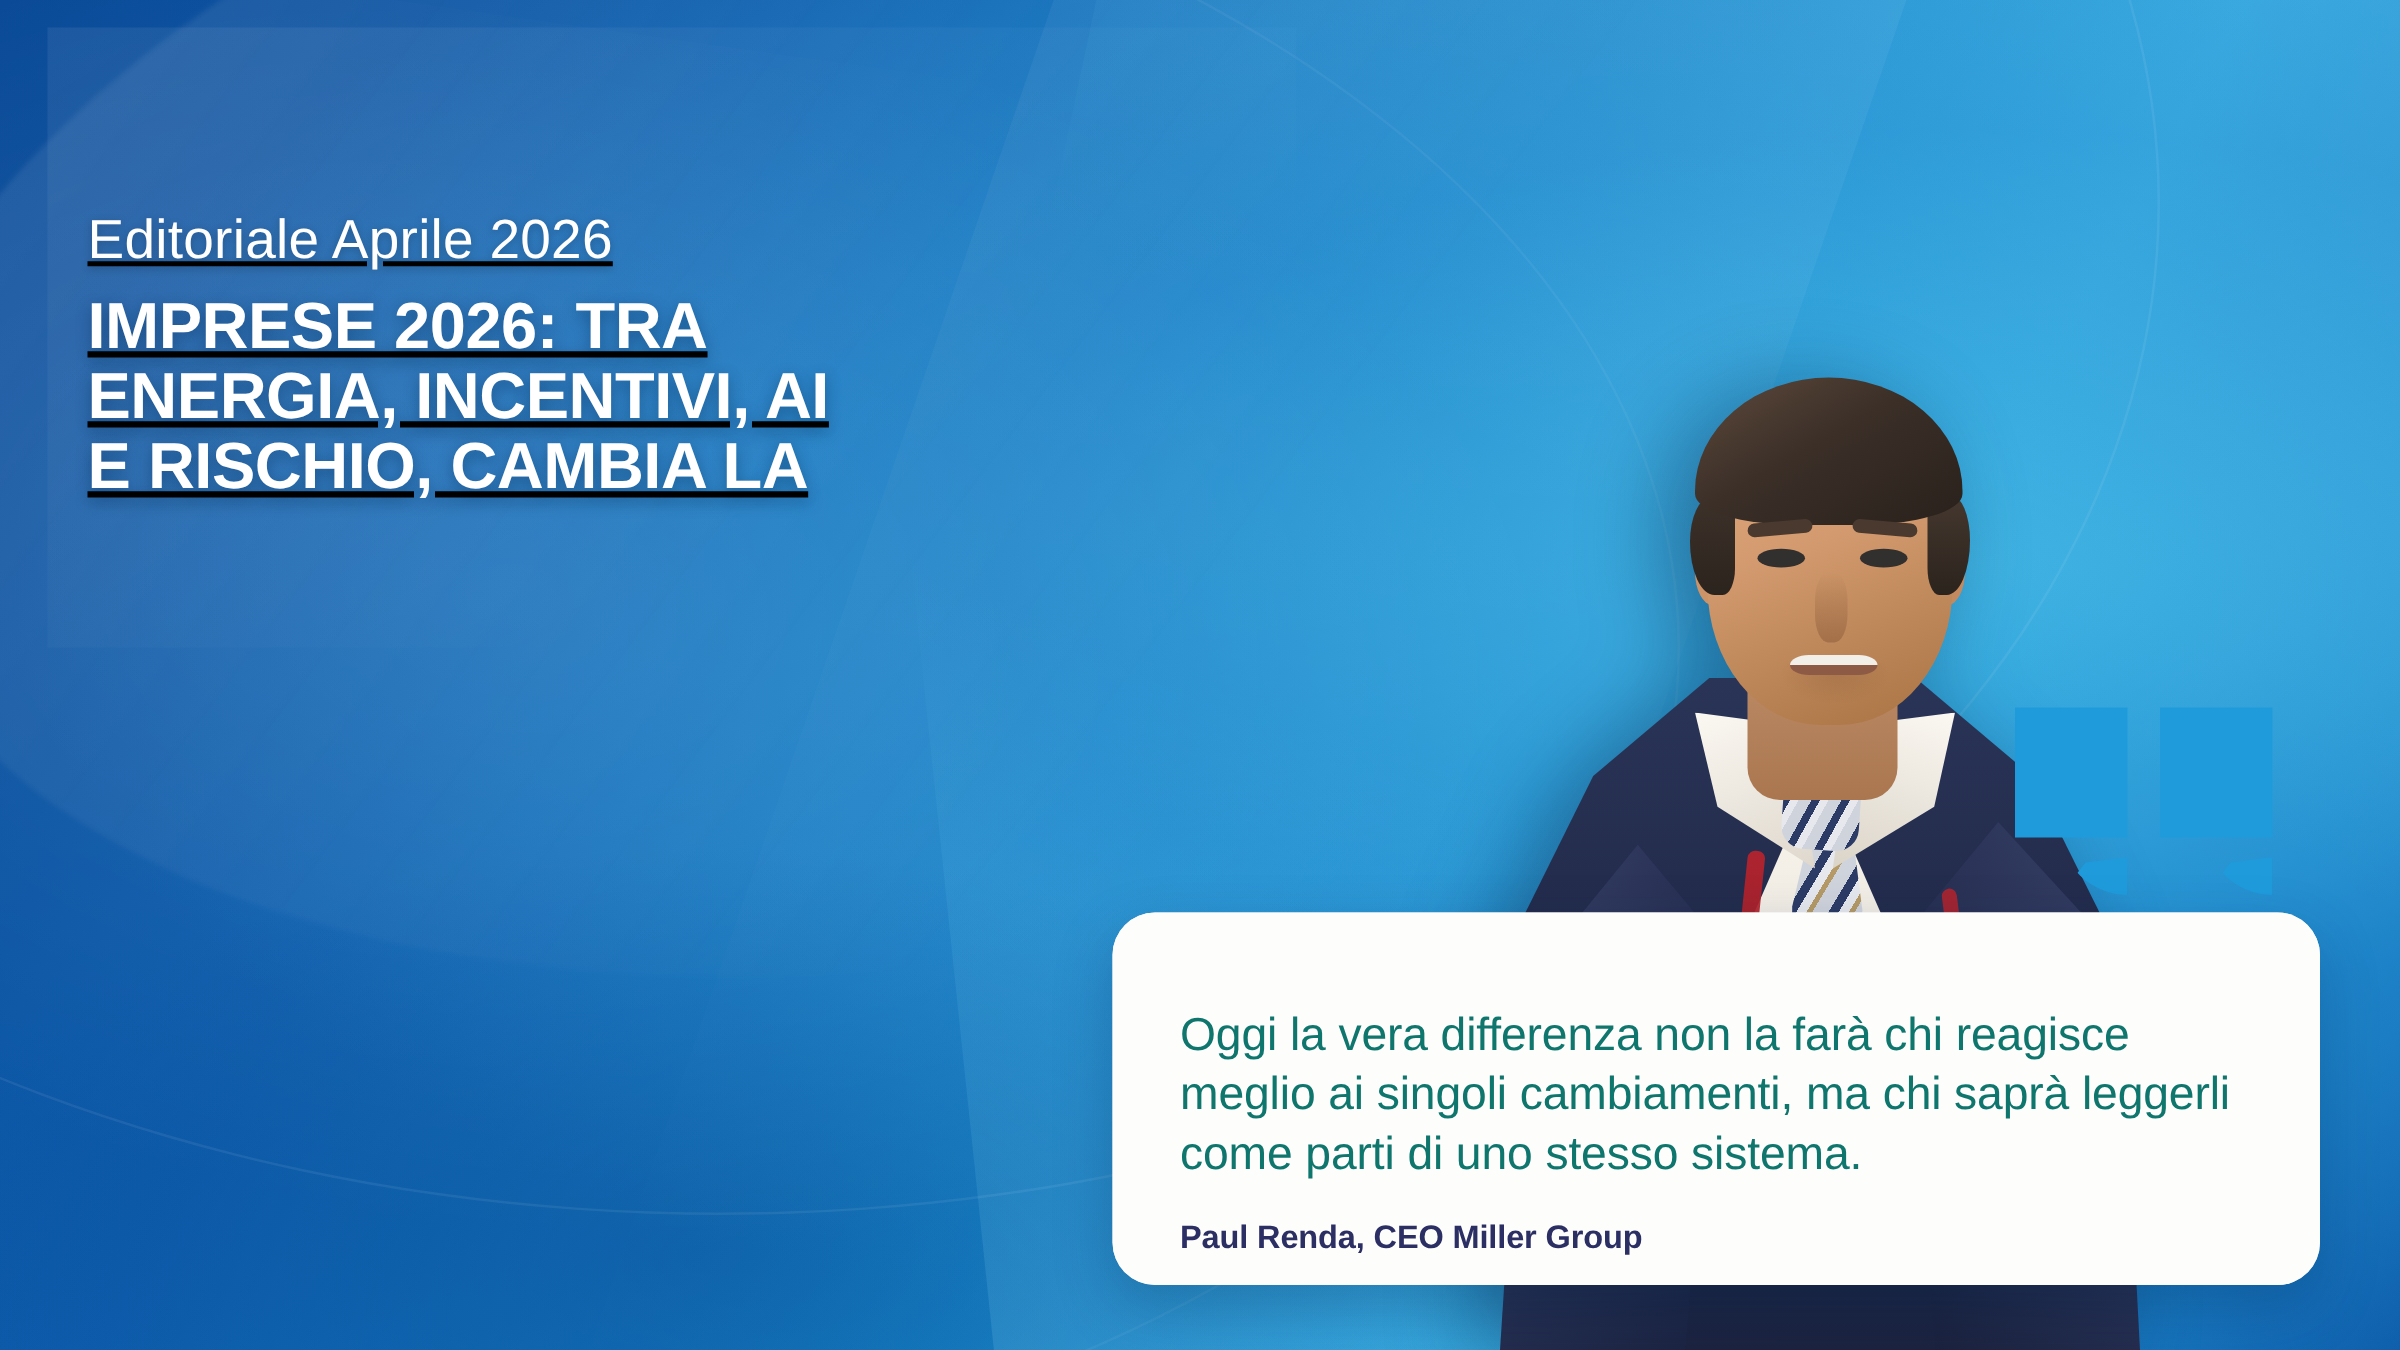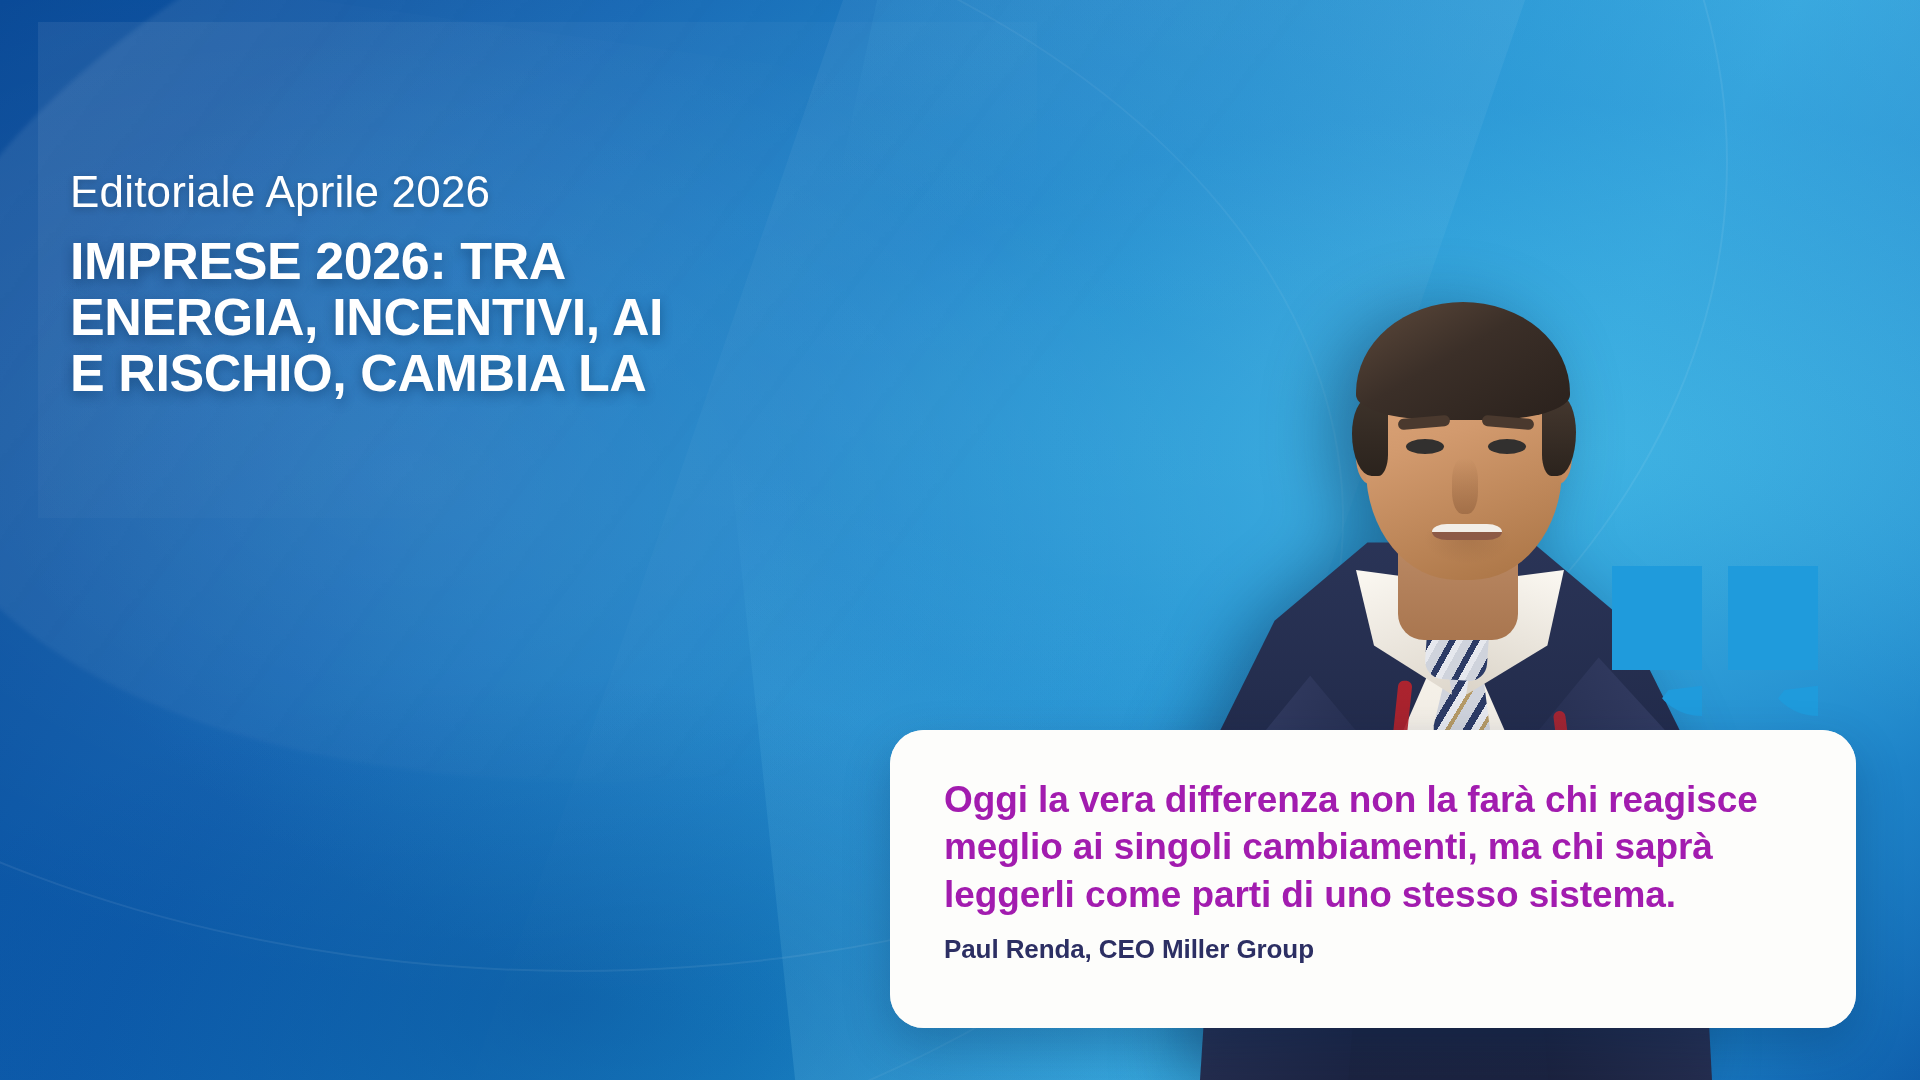--- a/index.html
+++ b/index.html
@@ -67,21 +67,21 @@
   .arc2{
     position:absolute; left:-48%; top:-16%;
     width:118%; height:128%;
     border:2px solid rgba(255,255,255,.05);
     border-radius:50%;
     pointer-events:none;
   }
 
   
   .text-block{
-    position:absolute; left:70px; top:168px; width:980px; z-index:6;
+    position:absolute; left:70px; top:168px; width:980px; z-index:6;text-decoration:underline;
   }
   .eyebrow{
     font-size:44px; font-weight:400; color:#ffffff; letter-spacing:.2px;
     line-height:1.1; text-shadow:0 2px 7px rgba(0,0,0,.22);
   }
   .headline{
     margin-top:18px;
     font-size:52px; font-weight:700; color:#ffffff;
     line-height:1.07; letter-spacing:-.4px;
     text-transform:uppercase;
@@ -227,25 +227,25 @@
   }
 
   
   .quote-card{
     position:absolute; left:890px; top:730px; width:966px; height:298px;
     background:#fdfdfb; border-radius:34px; z-index:8;
     box-shadow:0 18px 46px rgba(3,38,80,.26);
     padding:46px 52px 30px 54px;
   }
   .quote-text{
-    font-size:37px; line-height:1.28; color:#a21caf;
-    font-weight:700; letter-spacing:-.1px;
+    font-size:37px; line-height:1.28; color:#0f766e;
+    font-weight:400; letter-spacing:-.1px;margin-top:28px;
   }
   .quote-author{
-    margin-top:16px;
+    margin-top:28px;
     font-size:26px; font-weight:700; color:#2c2f63; letter-spacing:-.1px;
   }
 
   
   .card-mask{
     position:absolute; left:890px; top:730px; width:966px; height:298px;
     border-radius:34px; z-index:7; background:#fdfdfb;
   }
 </style>
 </head>

